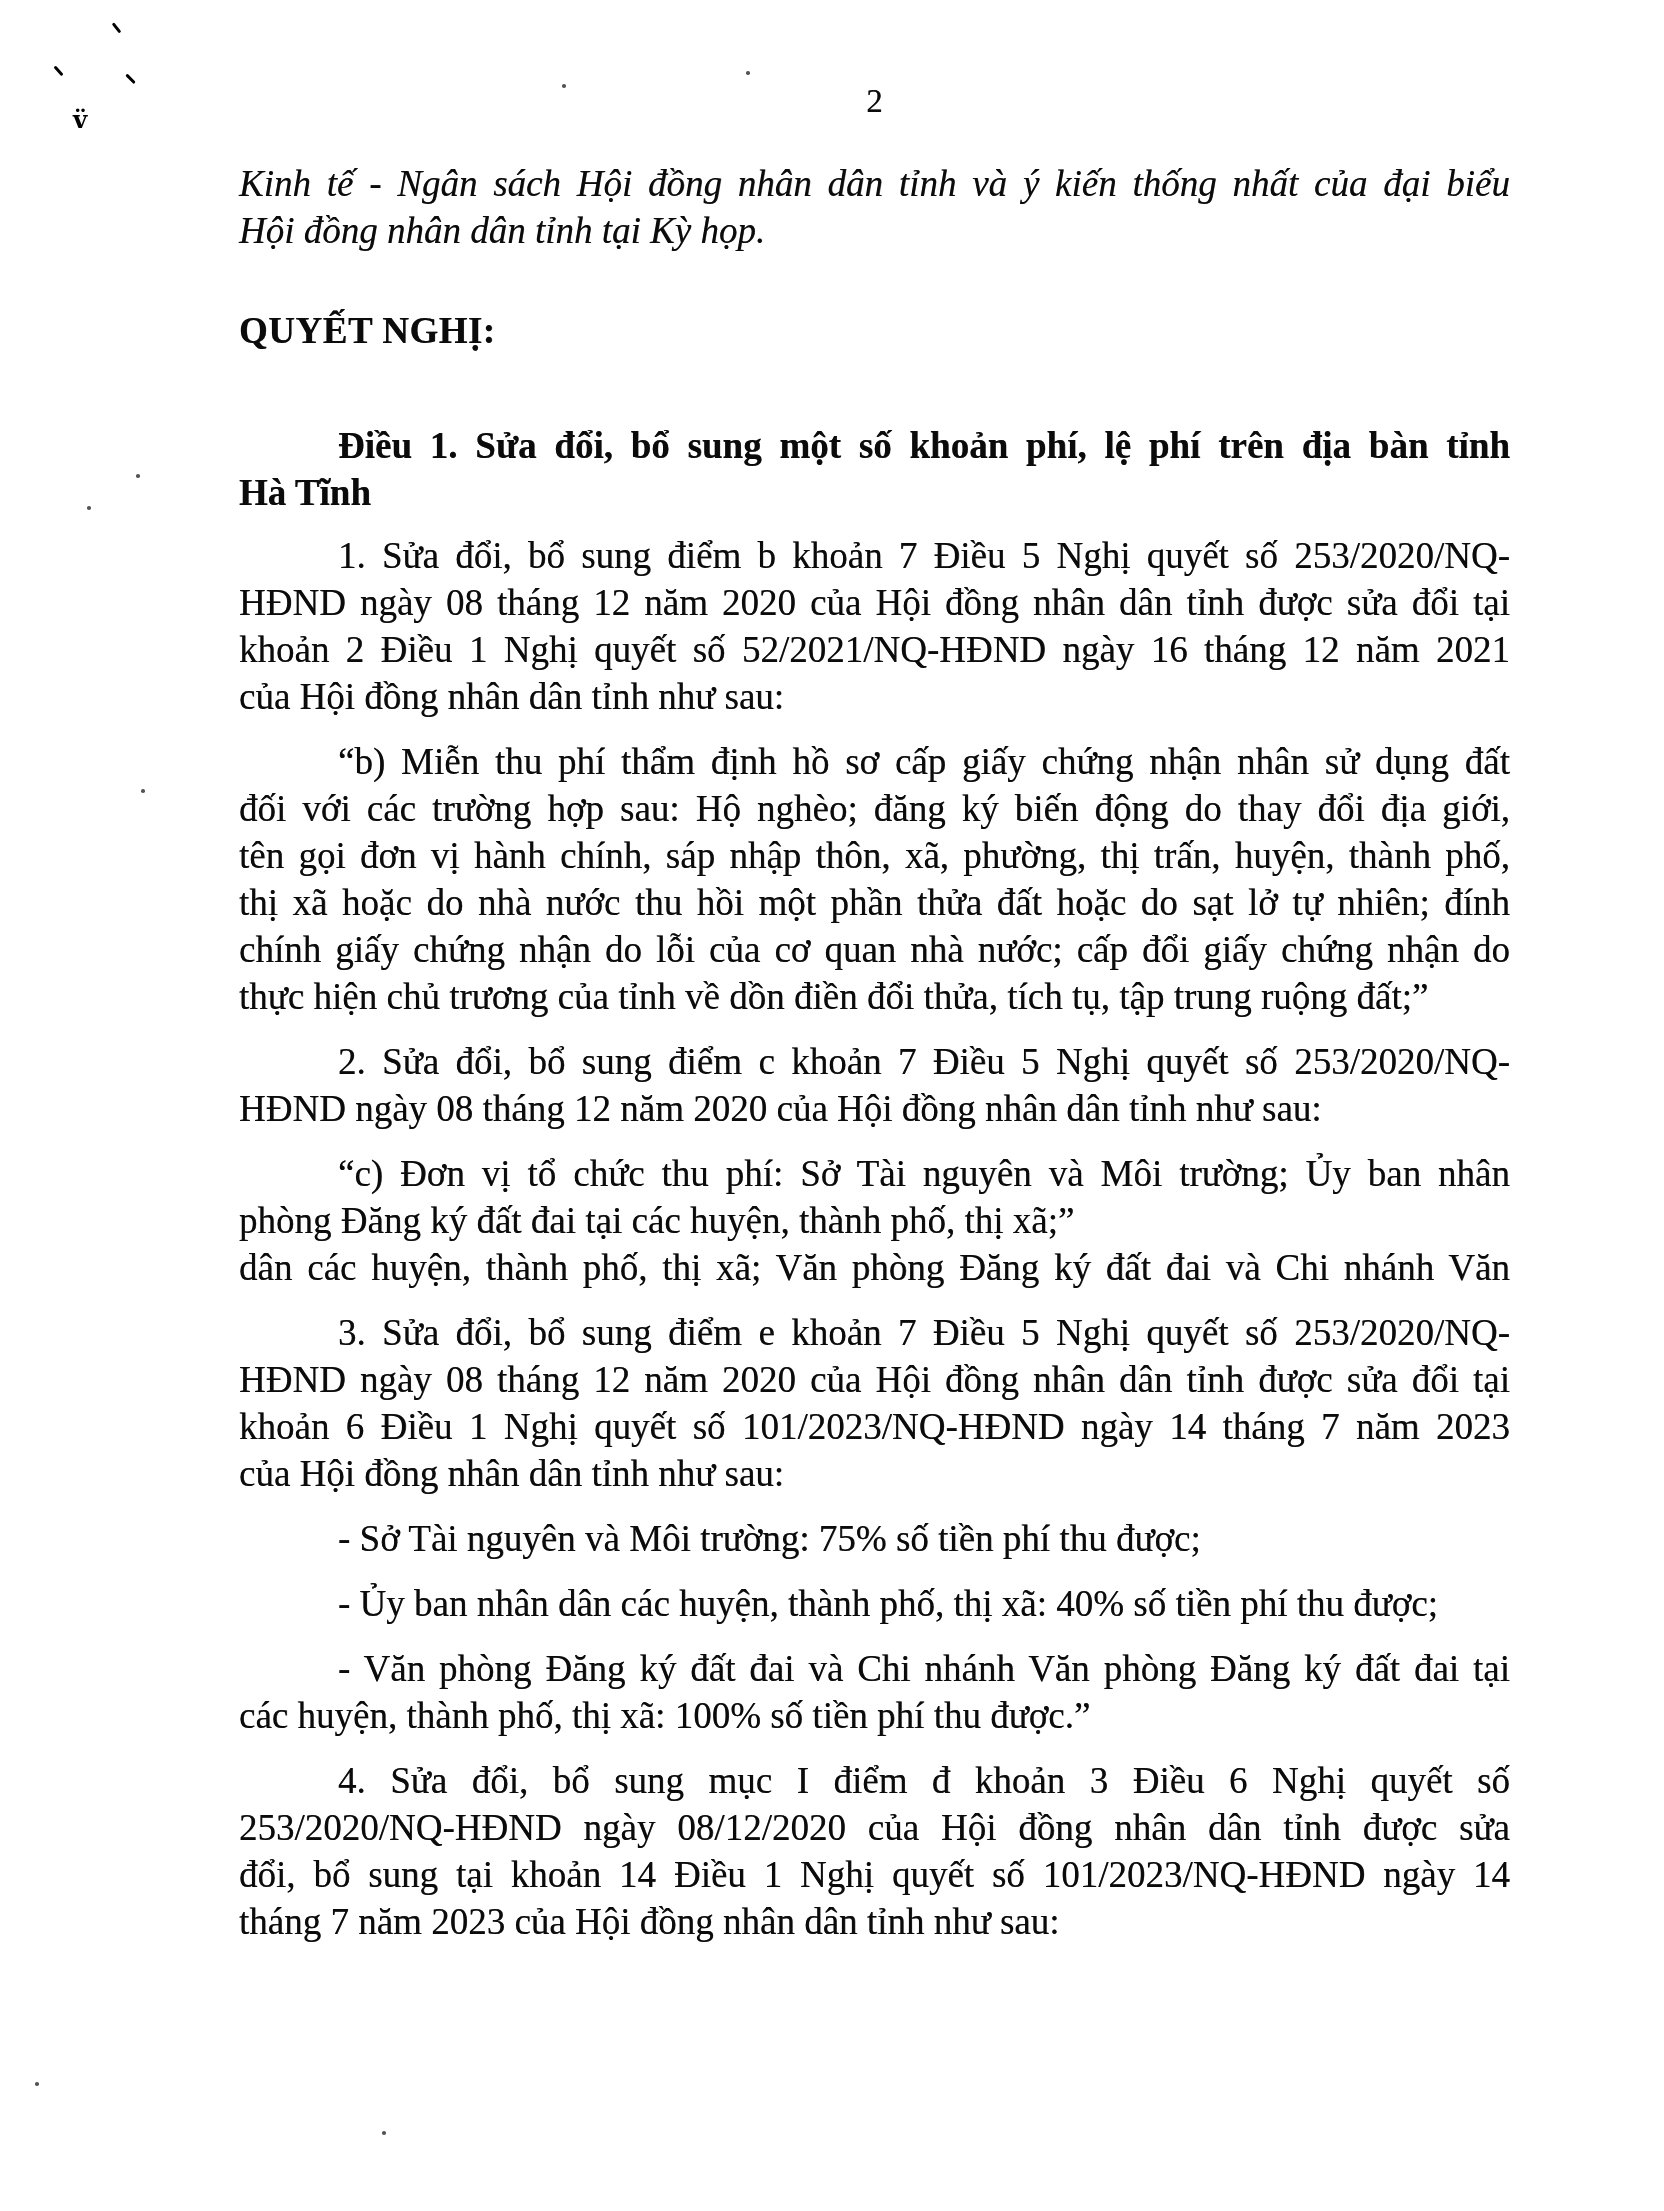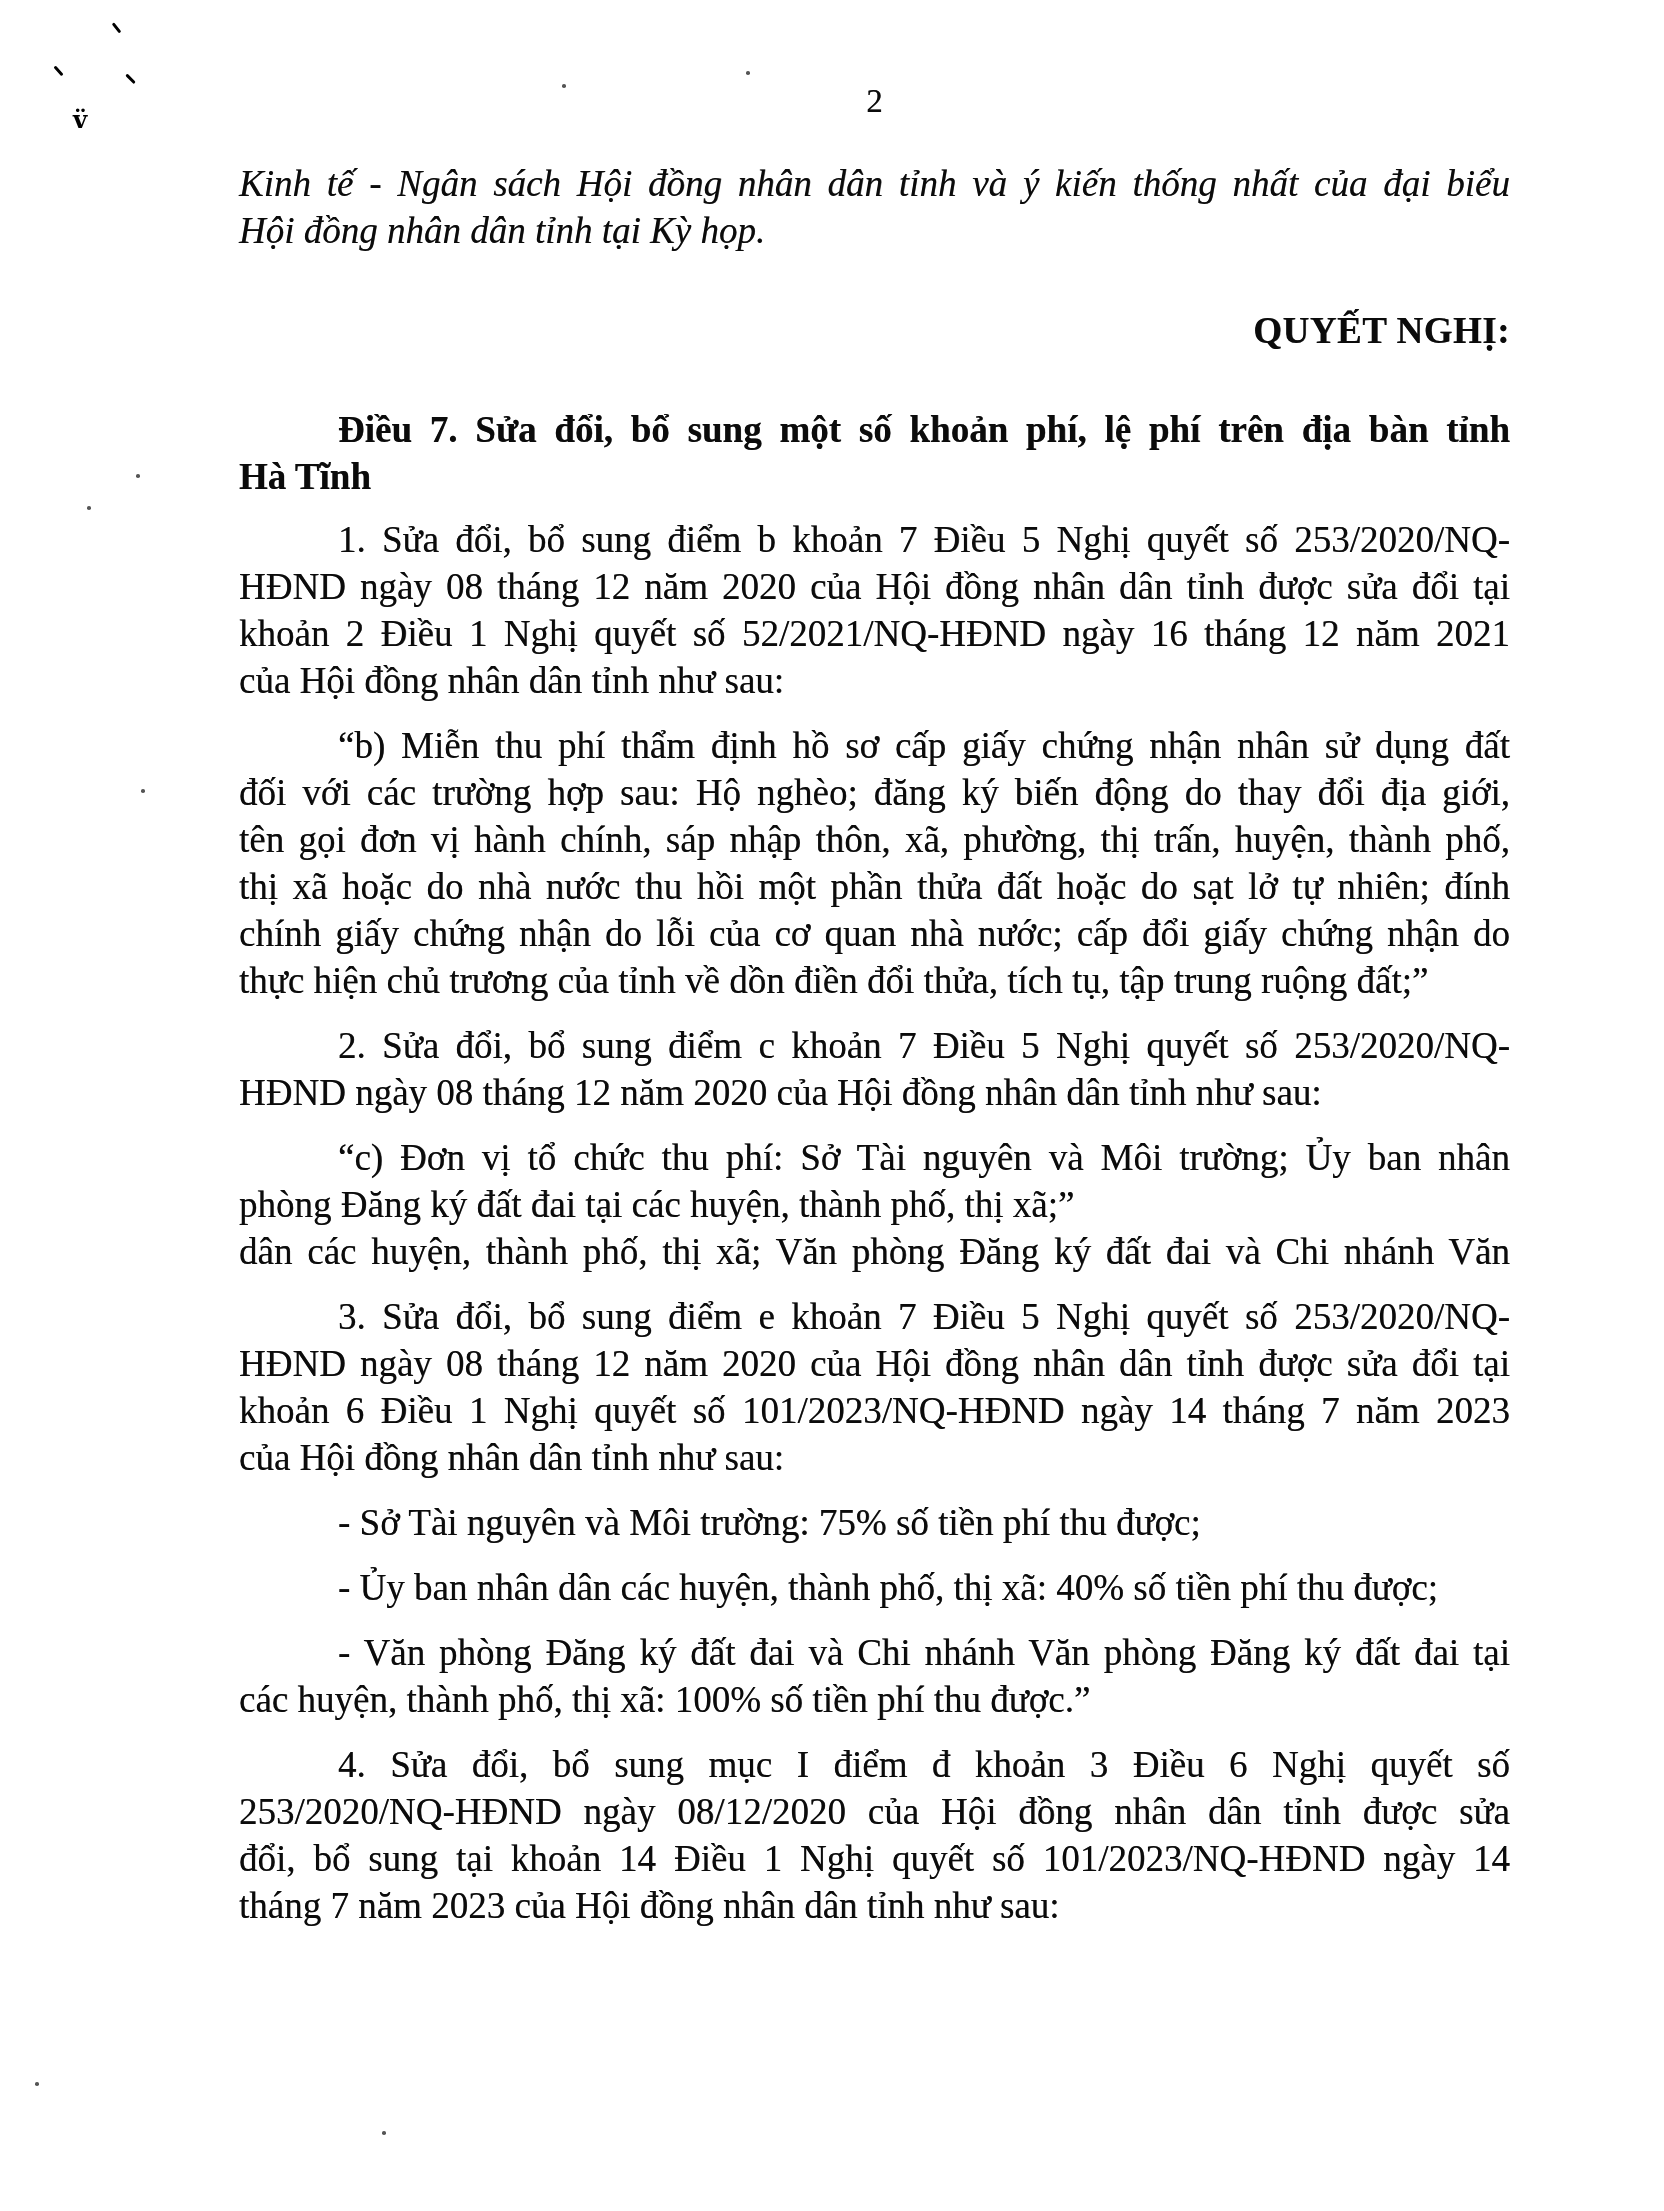--- a/index.html
+++ b/index.html
@@ -29,21 +29,21 @@
     font-size: 37px;
     line-height: 47px;
     white-space: normal;
   }
   .just {
     text-align: justify;
     text-align-last: justify;
   }
   .indent { padding-left: 99px; }
   .kind-continuation { font-style: italic; margin-bottom: 53px; }
-  .kind-heading { font-weight: bold; text-align: right; margin-bottom: 52px; letter-spacing: 0.5px; }
+  .kind-heading { font-weight: bold; text-align: left; margin-bottom: 68px; letter-spacing: 0.5px; }
   .kind-article-heading { font-weight: bold; margin-bottom: 16.4px; }
   .kind-paragraph { margin-bottom: 18px; }
   .kind-list-item { margin-bottom: 18px; }
   .doc-body .block:last-child { margin-bottom: 0; }
   
   .tick {
     position: absolute;
     width: 2.7px;
     height: 11.8px;
     background: #000;
@@ -86,21 +86,21 @@
     <div class="page-number">2</div>
     <div class="doc-body" id="doc-body">
         <div class="block kind-continuation">
           <div class="line just">Kinh tế - Ngân sách Hội đồng nhân dân tỉnh và ý kiến thống nhất của đại biểu</div>
           <div class="line">Hội đồng nhân dân tỉnh tại Kỳ họp.</div>
         </div>
         <div class="block kind-heading">
           <div class="line">QUYẾT NGHỊ:</div>
         </div>
         <div class="block kind-article-heading">
-          <div class="line just indent">Điều 7. Sửa đổi, bổ sung một số khoản phí, lệ phí trên địa bàn tỉnh</div>
+          <div class="line just indent">Điều 1. Sửa đổi, bổ sung một số khoản phí, lệ phí trên địa bàn tỉnh</div>
           <div class="line">Hà Tĩnh</div>
         </div>
         <div class="block kind-paragraph">
           <div class="line just indent">1. Sửa đổi, bổ sung điểm b khoản 7 Điều 5 Nghị quyết số 253/2020/NQ-</div>
           <div class="line just">HĐND ngày 08 tháng 12 năm 2020 của Hội đồng nhân dân tỉnh được sửa đổi tại</div>
           <div class="line just">khoản 2 Điều 1 Nghị quyết số 52/2021/NQ-HĐND ngày 16 tháng 12 năm 2021</div>
           <div class="line">của Hội đồng nhân dân tỉnh như sau:</div>
         </div>
         <div class="block kind-paragraph">
           <div class="line just indent">“b) Miễn thu phí thẩm định hồ sơ cấp giấy chứng nhận nhân sử dụng đất</div>

